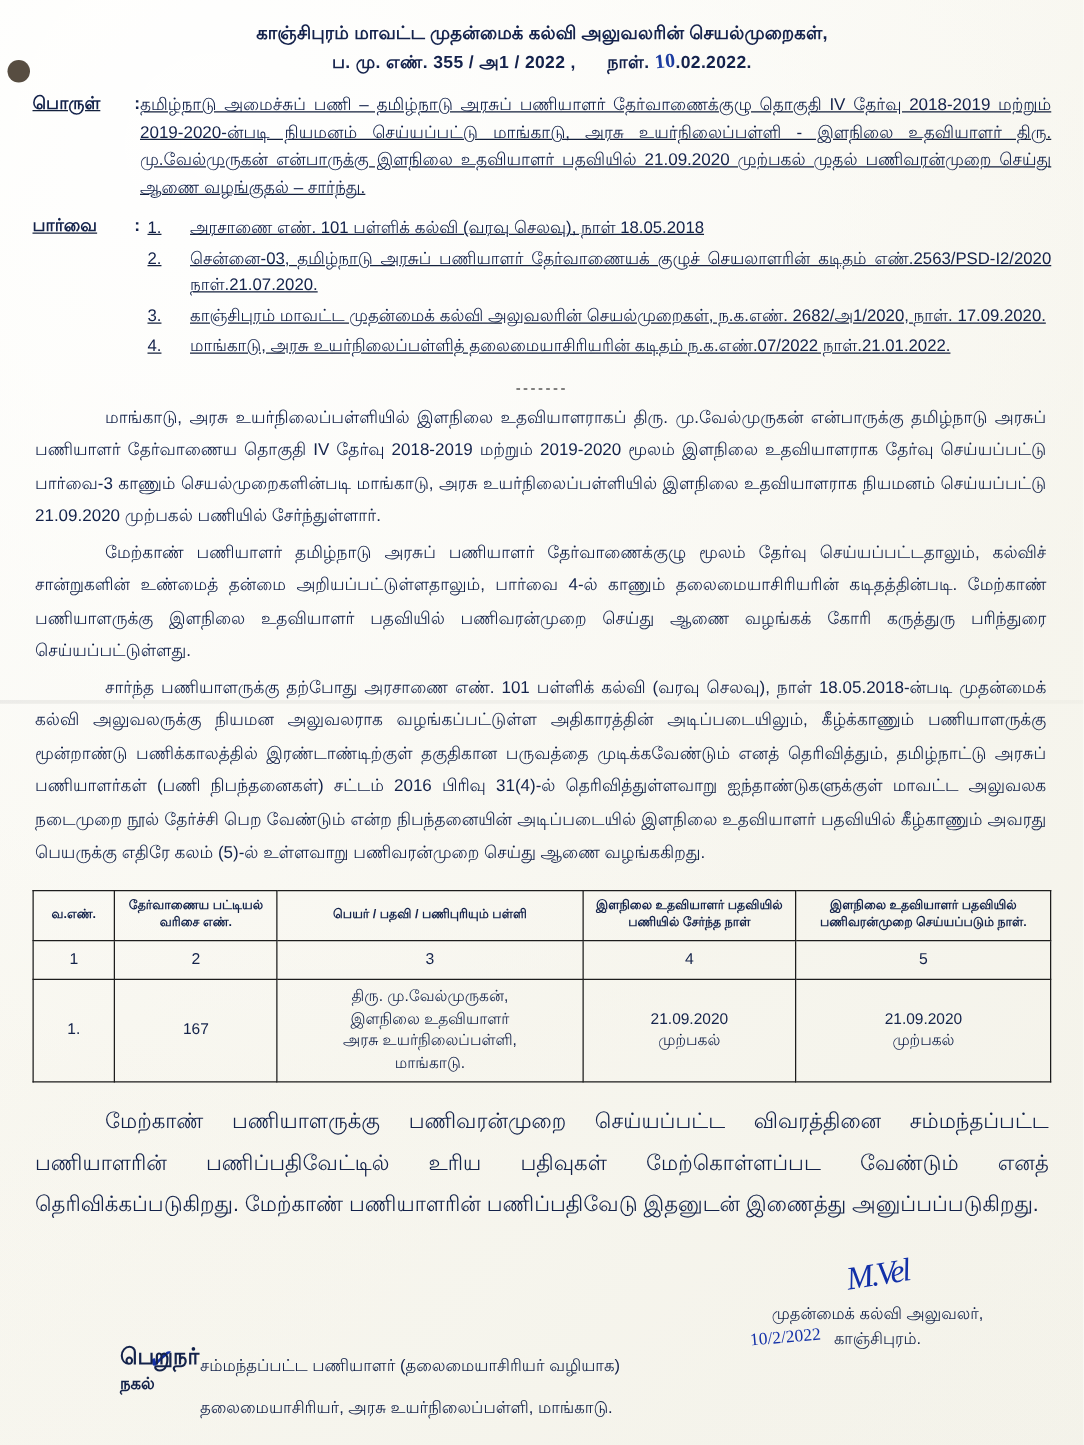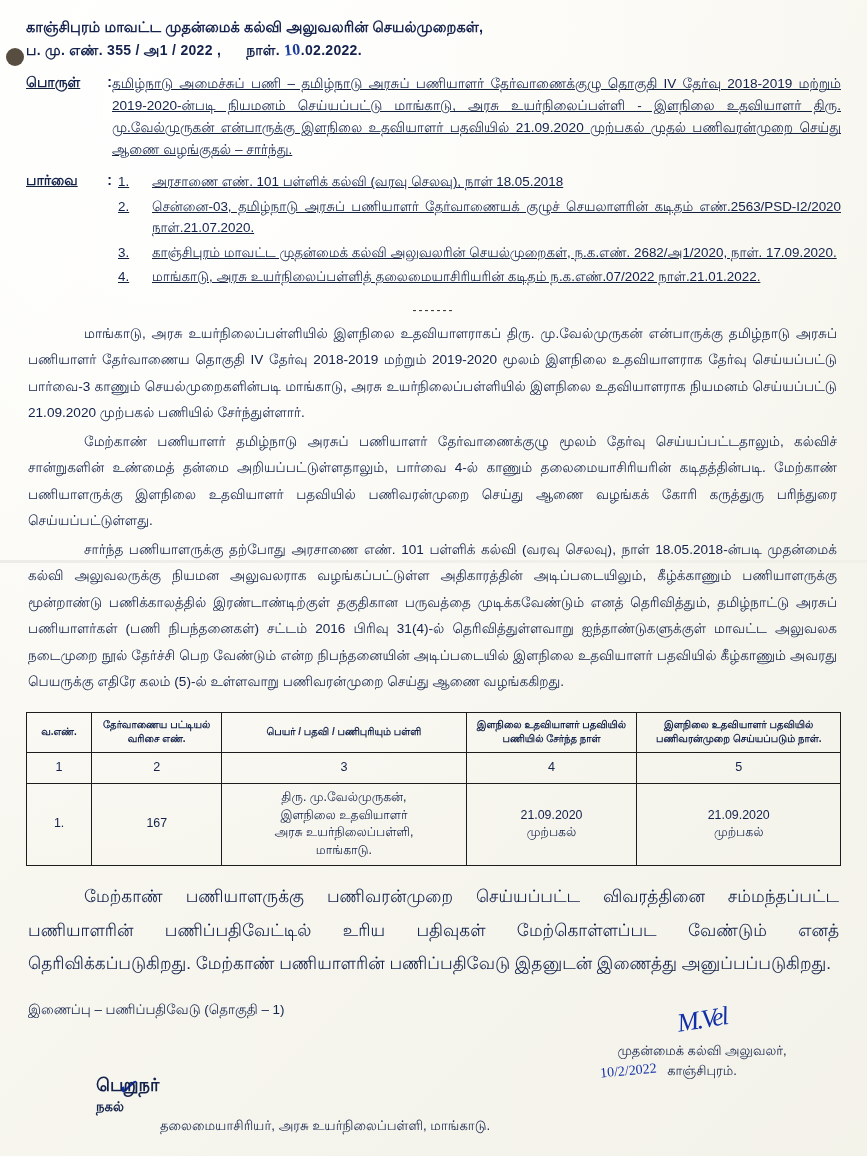--- a/index.html
+++ b/index.html
@@ -39,21 +39,21 @@
   }
   .content {
     position: relative;
     padding: 14px 26px 10px 26px;
   }
   .tam {
     font-family: "Liberation Sans", sans-serif;
     color: #13224a;
   }
   .hdr {
-    text-align: left;
+    text-align: center;
     font-size: 14.5px;
     line-height: 1.55;
     font-weight: 700;
     letter-spacing: .1px;
     margin: 2px 0 0 0;
     color: #14224c;
   }
   .hdr .l2 { font-weight: 700; }
   .hdr .l3 { font-weight: 600; font-size: 14px; letter-spacing: .3px;}
   .hdr .l3 .hand {
@@ -322,30 +322,30 @@
 மாங்காடு.</td>
           <td style="white-space: pre-line;">21.09.2020
 முற்பகல்</td>
           <td style="white-space: pre-line;">21.09.2020
 முற்பகல்</td>
         </tr>
       </tbody>
     </table>
 
     <p class="foot-para tam" style="text-indent:56px;">மேற்காண் பணியாளருக்கு பணிவரன்முறை செய்யப்பட்ட விவரத்தினை சம்மந்தப்பட்ட பணியாளரின் பணிப்பதிவேட்டில் உரிய பதிவுகள் மேற்கொள்ளப்பட வேண்டும் எனத் தெரிவிக்கப்படுகிறது. மேற்காண் பணியாளரின் பணிப்பதிவேடு இதனுடன் இணைத்து அனுப்பப்படுகிறது.</p>
-    <div class="foot-line tam">இணைப்பு – பணிப்பதிவேடு (தொகுதி – 1)</div>
 
   </div>
 
   <div class="sig-block tam">
     <div class="sig-scribble">M.Vel</div>
     <div>முதன்மைக் கல்வி அலுவலர்,</div>
     <div>காஞ்சிபுரம்.</div>
   </div>
 
   <div class="date-scribble">10/2/2022</div>
 
   <div class="tick">✓</div>
   <div class="recip-label tam">பெறுநர்</div>
   <div class="recip-label2 tam">நகல்</div>
+  <div class="recip-line1 tam">சம்மந்தப்பட்ட பணியாளர் (தலைமையாசிரியர் வழியாக)</div>
   <div class="recip-line2 tam">தலைமையாசிரியர், அரசு உயர்நிலைப்பள்ளி, மாங்காடு.</div>
 
 </div>
 
 </body></html>

